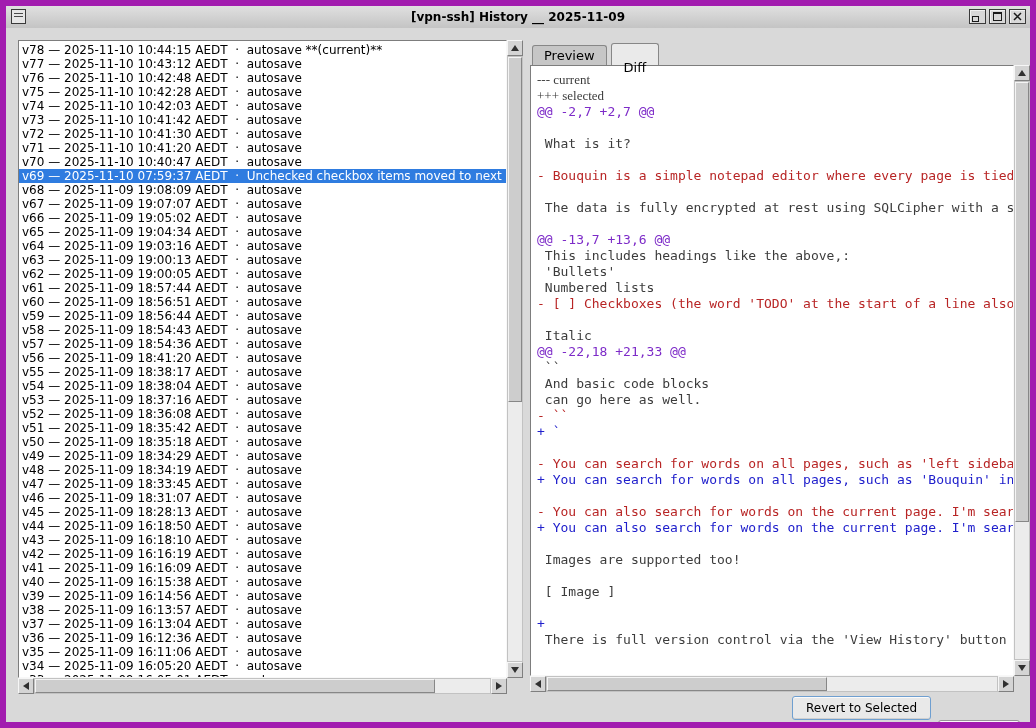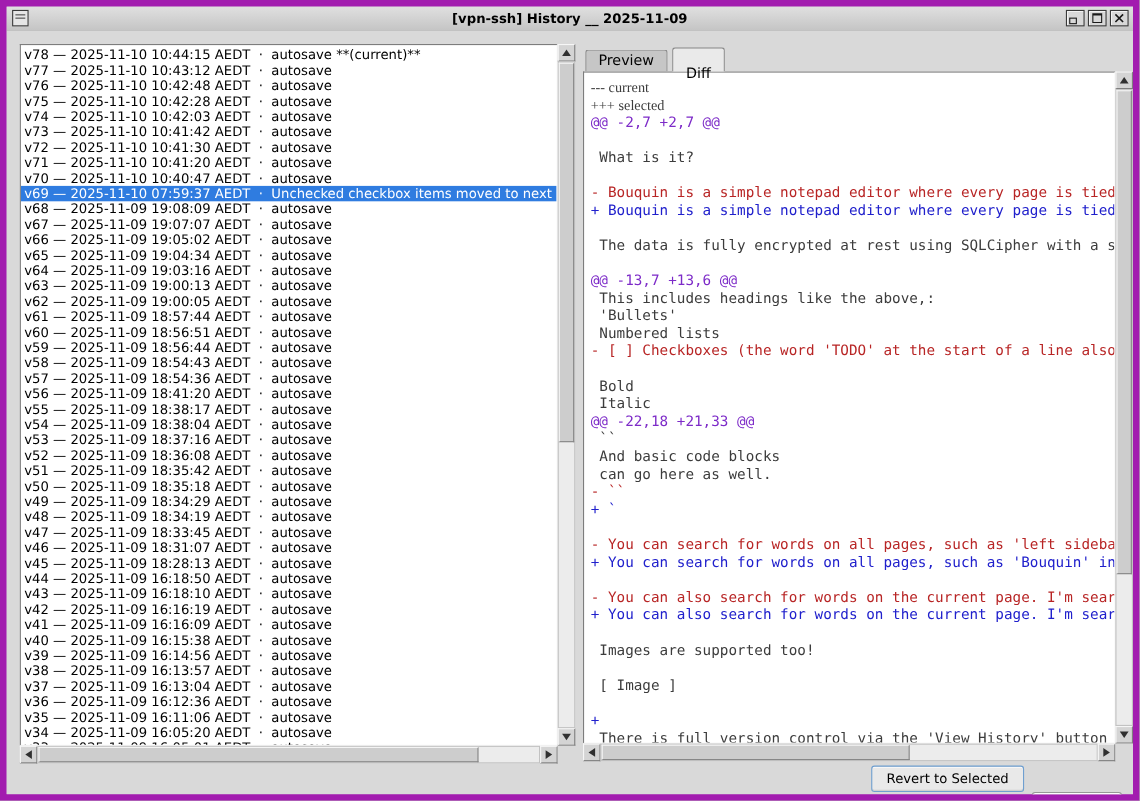--- a/index.html
+++ b/index.html
@@ -173,31 +173,29 @@
 
     <div class="diff-area">
       <div class="diff-viewport sunken">
           <div class="dline meta">--- current</div>
           <div class="dline meta">+++ selected</div>
           <div class="dline hunk">@@ -2,7 +2,7 @@</div>
           <div class="dline context"></div>
           <div class="dline context"> What is it?</div>
           <div class="dline context"></div>
           <div class="dline removed">- Bouquin is a simple notepad editor where every page is tied</div>
-          <div class="dline added">+ Bouquin is a simple notepad editor where every page is tied</div>
           <div class="dline context"></div>
           <div class="dline context"> The data is fully encrypted at rest using SQLCipher with a s</div>
           <div class="dline context"></div>
           <div class="dline hunk">@@ -13,7 +13,6 @@</div>
           <div class="dline context"> This includes headings like the above,:</div>
           <div class="dline context"> 'Bullets'</div>
           <div class="dline context"> Numbered lists</div>
           <div class="dline removed">- [ ] Checkboxes (the word 'TODO' at the start of a line also</div>
           <div class="dline context"></div>
-          <div class="dline context"> Bold</div>
           <div class="dline context"> Italic</div>
           <div class="dline hunk">@@ -22,18 +21,33 @@</div>
           <div class="dline context"> ``</div>
           <div class="dline context"> And basic code blocks</div>
           <div class="dline context"> can go here as well.</div>
           <div class="dline removed">- ``</div>
           <div class="dline added">+ `</div>
           <div class="dline context"></div>
           <div class="dline removed">- You can search for words on all pages, such as 'left sideba</div>
           <div class="dline added">+ You can search for words on all pages, such as 'Bouquin' in</div>

